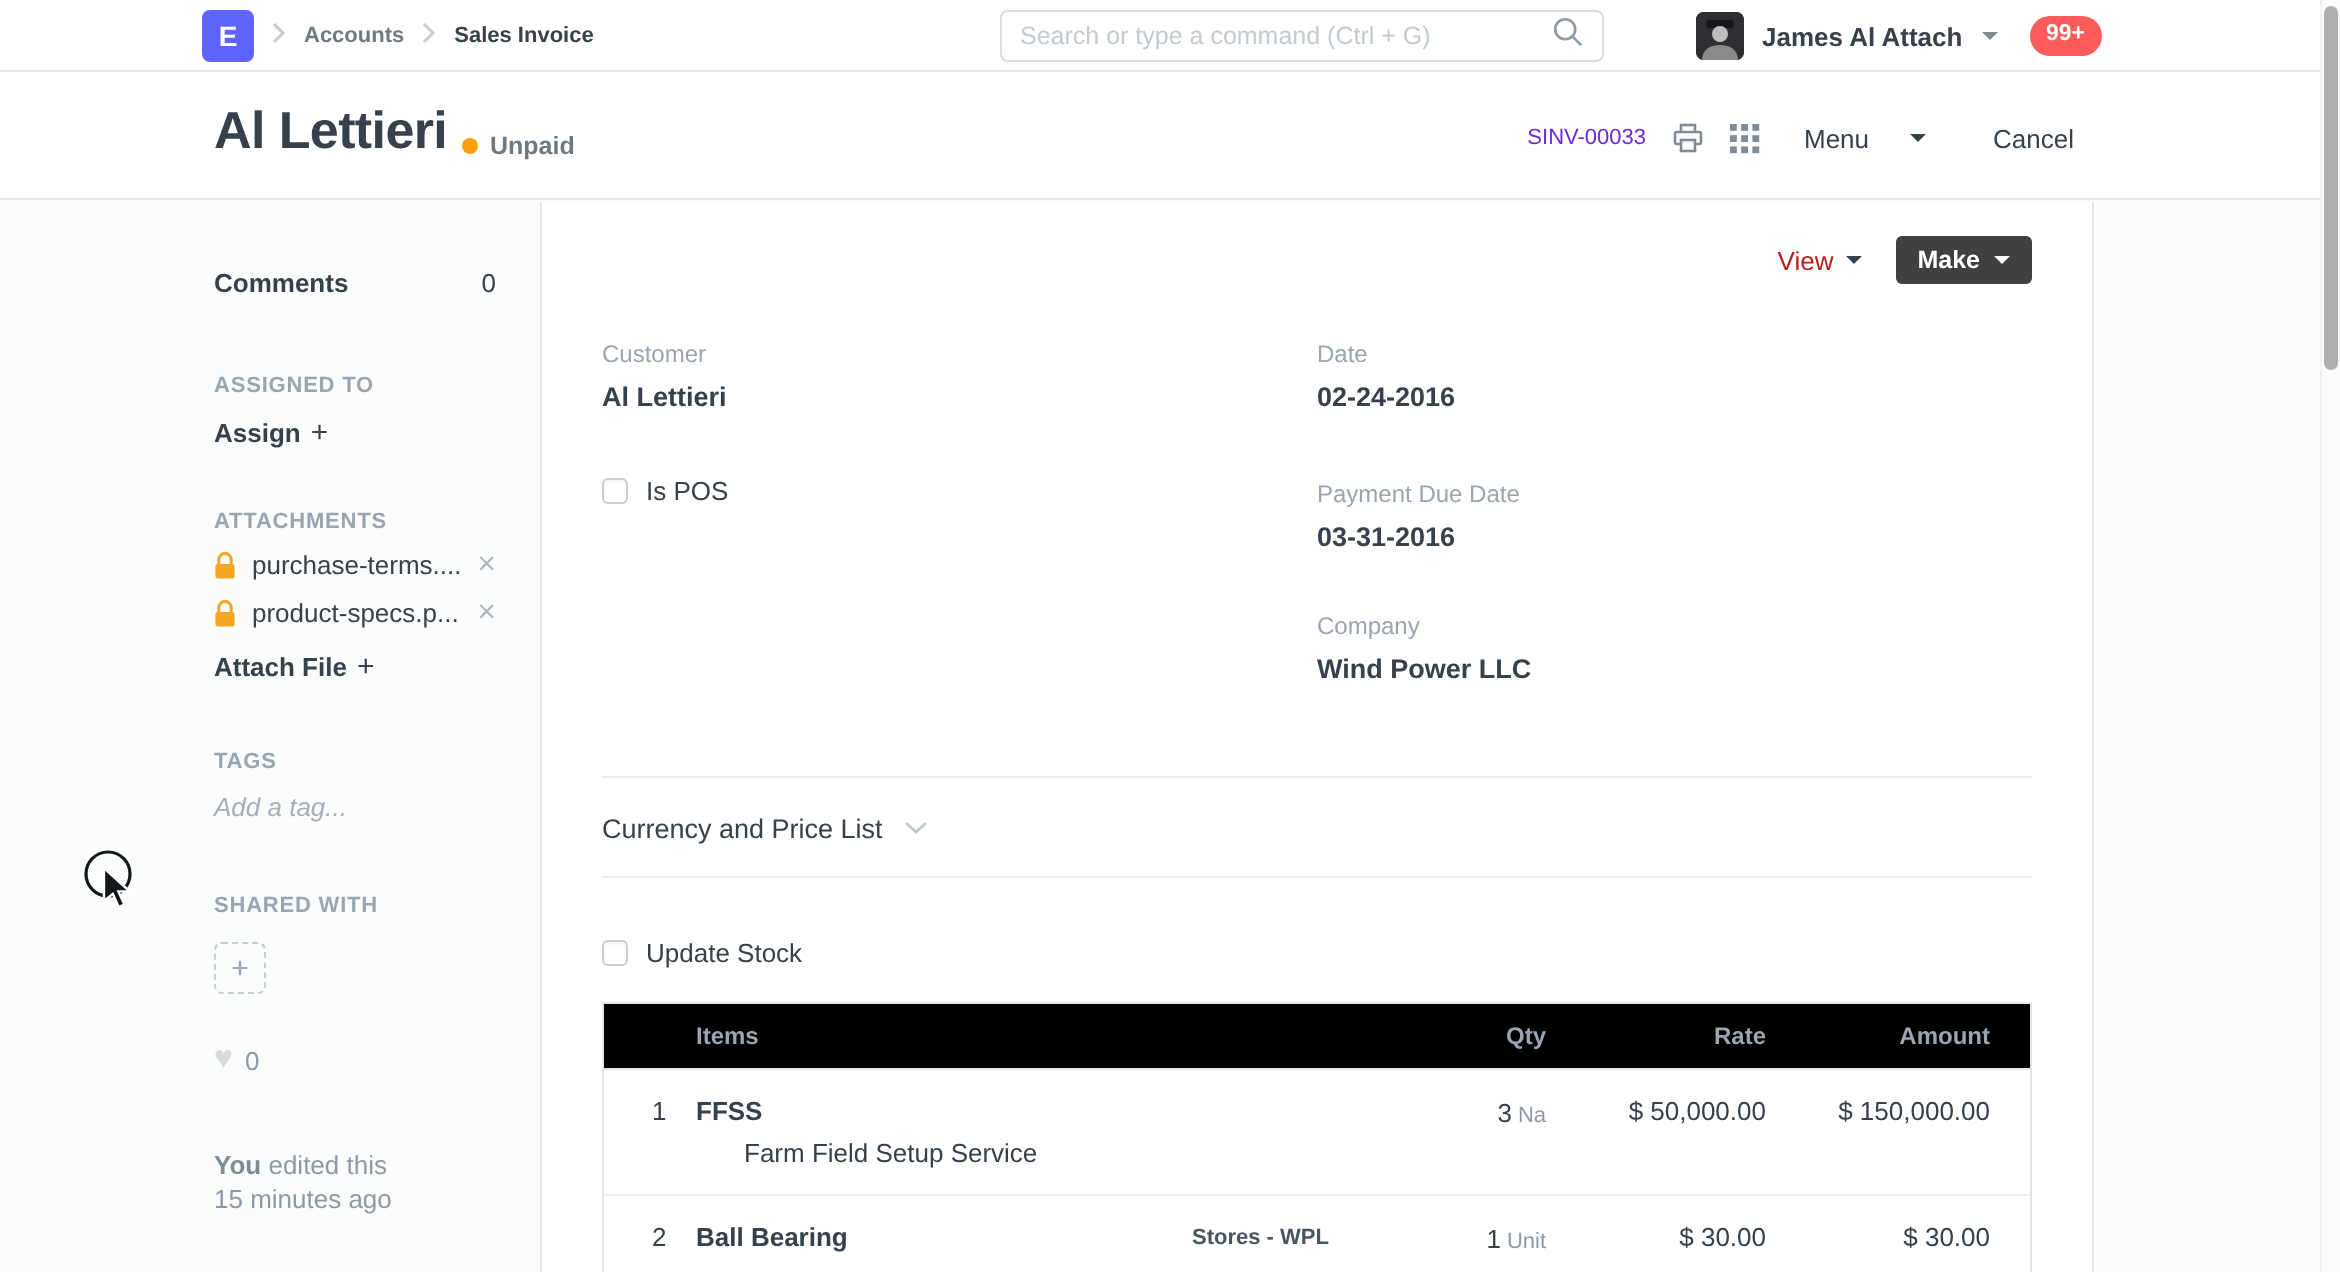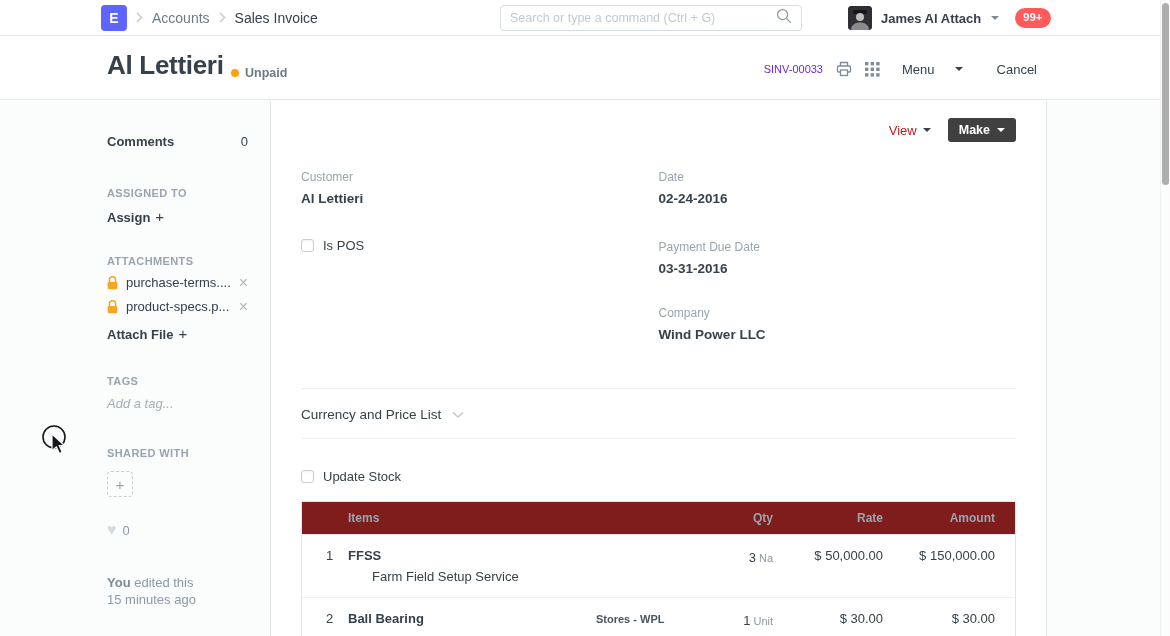--- a/index.html
+++ b/index.html
@@ -3,21 +3,21 @@
 <meta charset="utf-8">
 <style>
   * { margin:0; padding:0; box-sizing:border-box; }
   html,body { width:1170px; height:636px; overflow:hidden; }
   body { font-family:"Liberation Sans", sans-serif; background:#fbfcfc; position:relative; color:#36414c; }
 
   
   .navbar { position:absolute; top:0; left:0; width:1170px; height:36px; background:#fff; border-bottom:1px solid #e4e8eb; z-index:6; }
   .brand-logo { position:absolute; left:101px; top:5px; width:26px; height:26px; border-radius:4px; background:#5e64ff; color:#fff; font-size:14px; font-weight:bold; display:flex; align-items:center; justify-content:center; cursor:pointer; }
   .breadcrumb { position:absolute; left:136px; top:0; height:36px; display:flex; align-items:center; gap:9px; }
-  .crumb { font-size:14px; font-weight:400; cursor:pointer; }
+  .crumb { font-size:11px; font-weight:700; cursor:pointer; }
   .crumb.first { color:#6e7a83; }
   .crumb.last { color:#36414c; }
   .search-box { position:absolute; left:500px; top:5px; width:302px; height:26px; background:#fff; border:1px solid #d7dde2; border-radius:4px; display:flex; align-items:center; padding:0 9px;gap:16px; }
   .search-box input { flex:1; border:none; outline:none; font-size:12.5px; color:#36414c; font-family:inherit; background:transparent; }
   .search-box input::placeholder { color:#c3cad1; }
   .user-area { position:absolute; left:848px; top:6px; height:24px; display:flex; align-items:center; gap:9px; cursor:pointer; }
   .avatar { width:24px; height:24px; border-radius:4px; overflow:hidden; background:#2f2f33; }
   .user-name { font-size:13px; font-weight:700; color:#36414c; }
   .caret { display:inline-block; width:0; height:0; border-left:4px solid transparent; border-right:4px solid transparent; border-top:4px solid currentColor; }
   .user-area .caret { color:#7f8c98; margin-left:1px; }
@@ -84,21 +84,21 @@
   .f-gap-b { margin-top:30px; }
 
   .hr1 { border:none; border-top:1px solid #eceff1; margin-top:46px; }
   .section-head { margin-top:16px; display:flex; align-items:center; gap:11px; cursor:pointer; }
   .section-head-label { font-size:13.5px; font-weight:500; color:#36414c; }
   .hr2 { border:none; border-top:1px solid #eceff1; margin-top:15px; }
   .row-updatestock { margin-top:30px; }
 
   
   .items-table { margin-top:17px; border:1px solid #dfe5e9; background:#fff; }
-  .t-head { display:flex; align-items:center; background:#7f1d1d; border-bottom:1px solid #dfe5e9; padding:9px 20px 9px 24px; font-size:12px; font-weight:700; color:#9aa5af; }
+  .t-head { display:flex; align-items:center; background:#000000; border-bottom:1px solid #dfe5e9; padding:9px 20px 9px 24px; font-size:12px; font-weight:700; color:#9aa5af; }
   .t-row { display:flex; align-items:flex-start; padding:13px 20px 13px 24px; border-bottom:1px solid #eef1f4; cursor:pointer; }
   .c-idx { width:22px; font-size:13px; color:#36414c; }
   .c-item { width:248px; }
   .c-wh { width:95px; font-size:11px; font-weight:700; color:#4a545e; padding-top:2px; }
   .c-qty { width:82px; text-align:right; }
   .c-rate { width:110px; text-align:right; }
   .c-amt { flex:1; text-align:right; }
   .t-head .c-qty,.t-head .c-rate,.t-head .c-amt { font-size:12px; }
   .item-name { font-size:13px; font-weight:700; color:#36414c; }
   .item-desc { font-size:13px; color:#36414c; margin-top:6px;margin-left:24px; }

